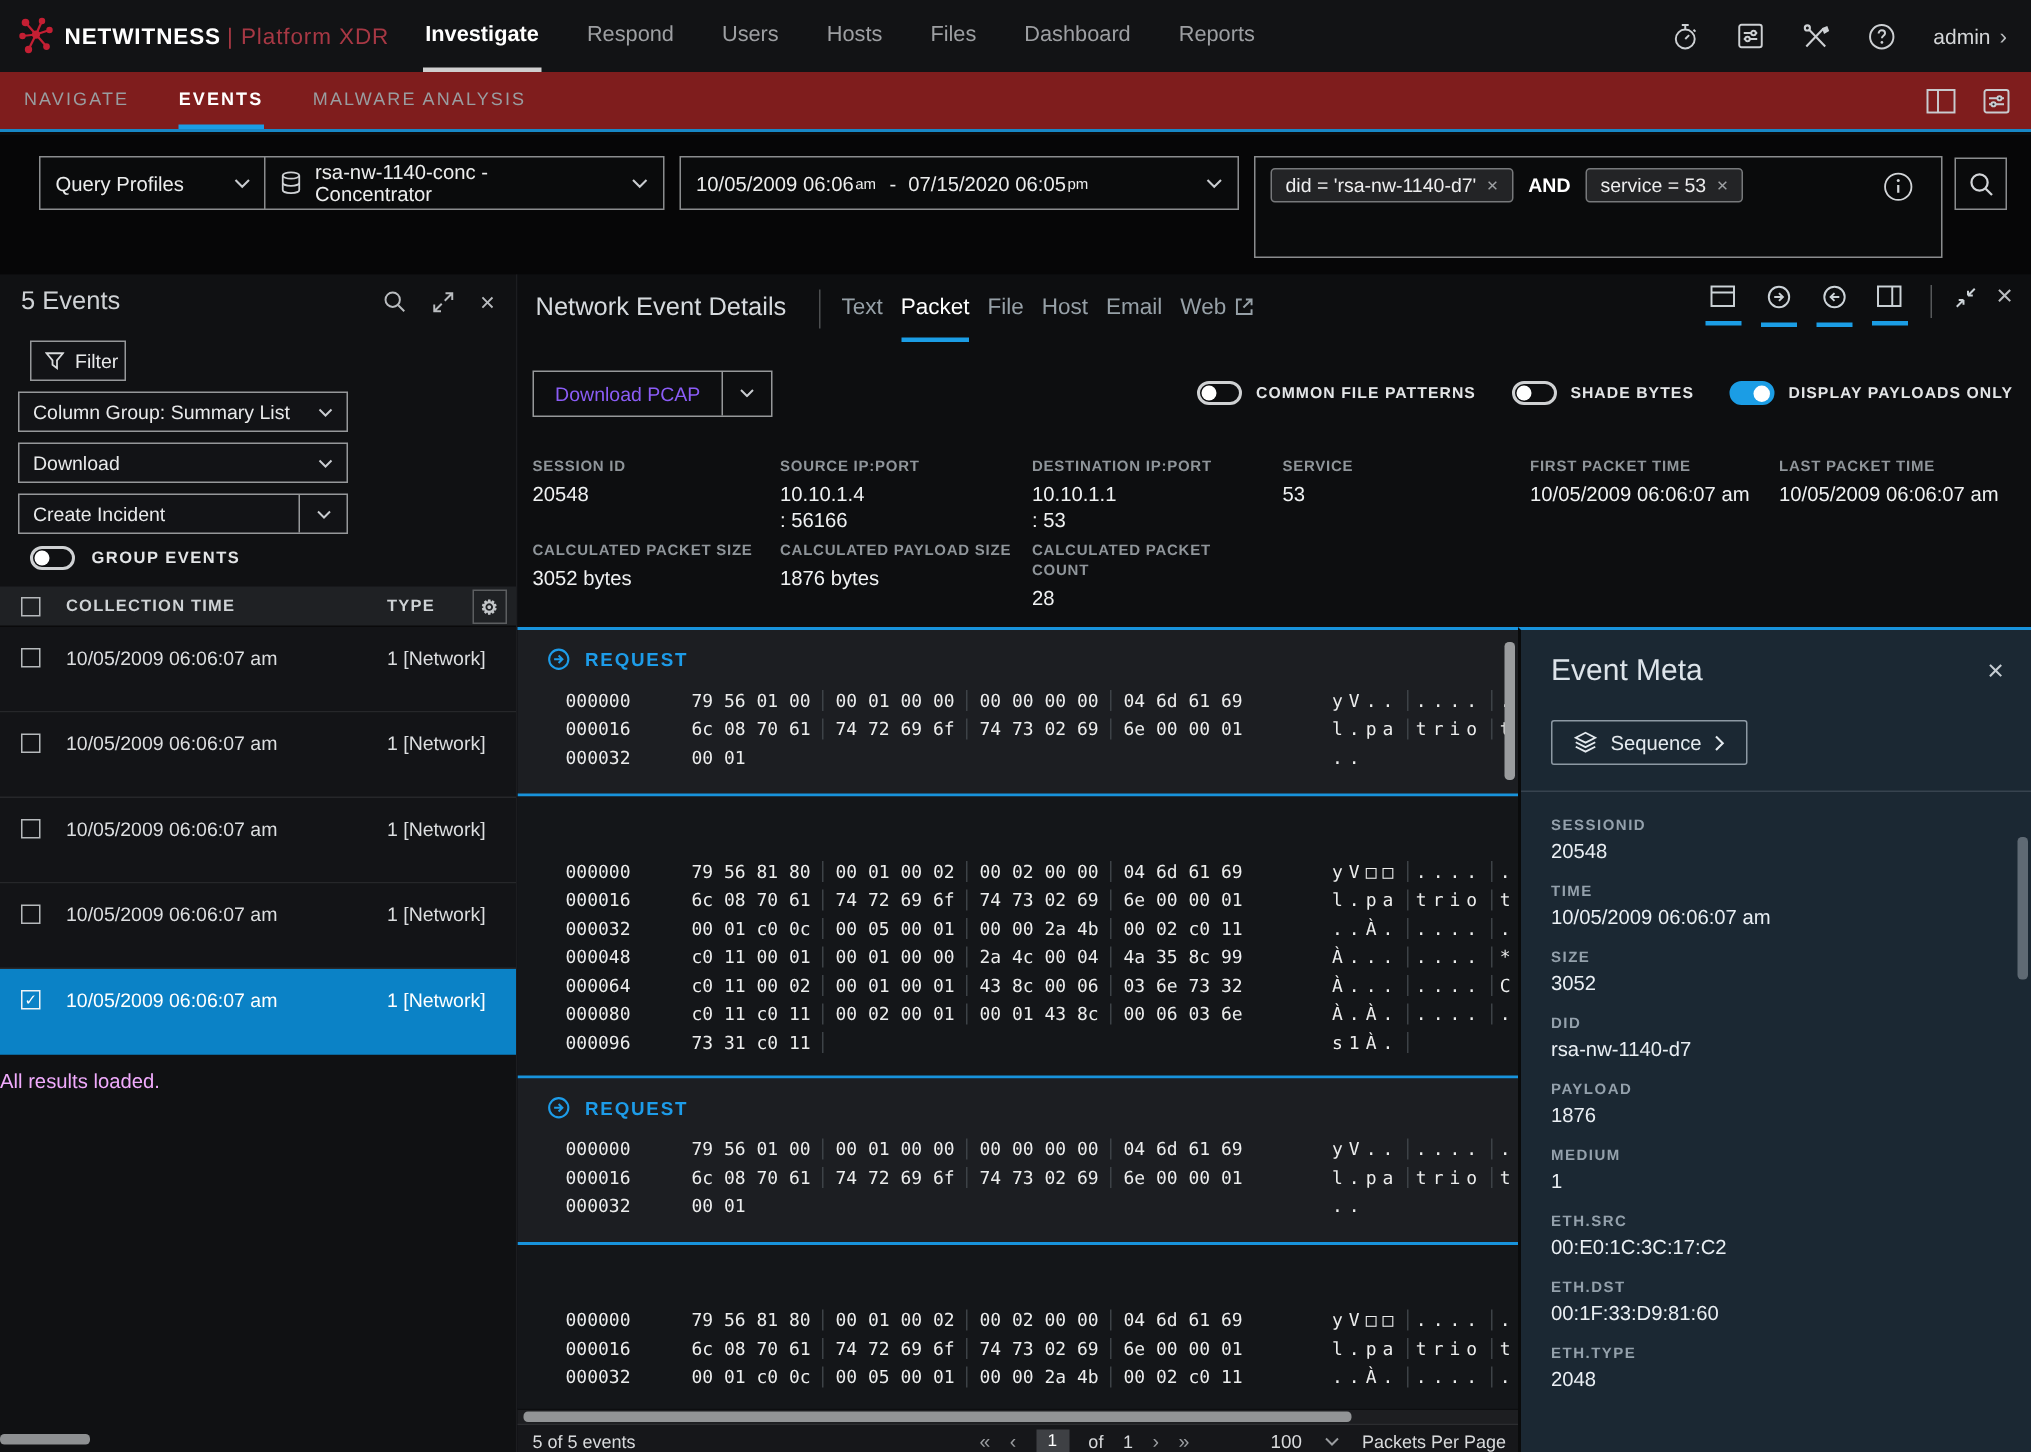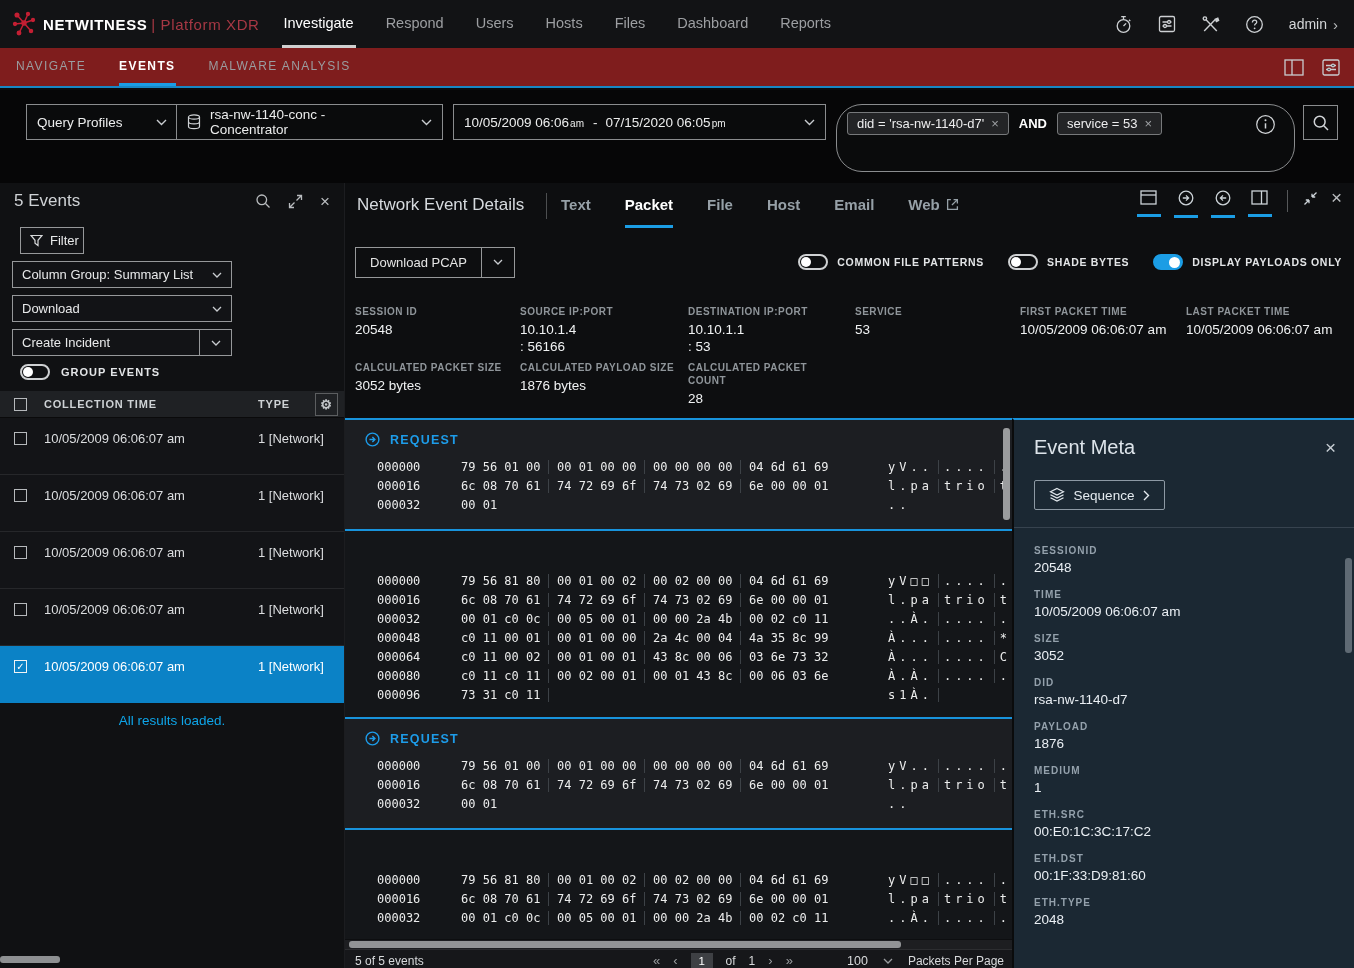--- a/index.html
+++ b/index.html
@@ -7,21 +7,21 @@
 body{position:relative;background:#0b0c0e;font-family:"Liberation Sans",sans-serif;color:#ddd;overflow:hidden;}
 svg{display:block;}
 
 
 .topbar{position:absolute;left:0;top:0;width:1354px;height:48px;background:#121315;display:flex;align-items:stretch;}
 .logo{align-self:center;margin-left:12px;}
 .brand{align-self:center;margin-left:7px;font-size:15px;font-weight:bold;color:#fff;letter-spacing:.6px;white-space:nowrap;}
 .brand-suffix{font-weight:normal;color:#a73844;margin-left:4px;}
 .topnav{display:flex;margin-left:22px;gap:28px;}
 .tn-item{display:flex;align-items:center;font-size:14.5px;color:#9d9fa2;border-bottom:3px solid transparent;padding:0 2px;cursor:default;}
-.tn-item.active{color:#fff;border-bottom-color:#cfcfcf;font-weight:normal;}
+.tn-item.active{color:#fff;border-bottom-color:#cfcfcf;font-weight:bold;}
 .top-right{margin-left:auto;display:flex;align-items:center;gap:25px;margin-right:16px;color:#cdd0d3;}
 .top-right .ticon{color:#cdd0d3;}
 .admin{display:flex;align-items:center;gap:6px;font-size:14px;color:#d4d6d8;}
 .admin .chev-r{font-size:15px;color:#b9bcbe;}
 
 
 .subnav{position:absolute;left:0;top:48px;width:1354px;height:40px;background:#7f1d1d;display:flex;align-items:stretch;border-bottom:2px solid #1787c5;}
 .sn-items{display:flex;margin-left:16px;gap:33px;}
 .sn-item{display:flex;align-items:center;font-size:12px;letter-spacing:1.4px;color:#9a9da0;border-bottom:3px solid transparent;cursor:default;}
 .sn-item.active{color:#fff;font-weight:bold;border-bottom-color:#1b9de5;}
@@ -29,21 +29,21 @@
 
 
 .querybar{position:absolute;left:0;top:90px;width:1354px;height:93px;background:#060607;}
 .qbox{position:absolute;border:1px solid #8a8c8e;background:#0a0b0c;display:flex;align-items:center;padding:0 10px;font-size:13.5px;color:#eceded;}
 .qbox .chev{margin-left:auto;color:#c9ccd0;padding-left:8px;}
 .q-profiles{left:14px;top:14px;width:152px;height:36px;margin-left:12px;}
 .q-service{left:176px;top:14px;width:267px;height:36px;gap:9px;}
 .q-dates{left:453px;top:14px;width:373px;height:36px;}
 .q-dates .mer{font-size:10px;margin:3px 1px 0 1px;align-self:center;}
 .q-dates .dsep{margin:0 8px;}
-.q-filter{left:836px;top:14px;width:459px;height:68px;align-items:flex-start;padding:7px 10px;border-radius:26px;}
+.q-filter{left:836px;top:14px;width:459px;height:68px;align-items:flex-start;padding:7px 10px;}
 .pills{display:flex;align-items:center;gap:10px;}
 .pill{display:flex;align-items:center;gap:7px;background:#232426;border:1px solid #77797b;border-radius:3px;padding:3px 9px;font-size:13px;color:#ededee;}
 .pill .px{color:#9fa2a5;font-size:13px;cursor:pointer;}
 .f-op{font-size:13px;font-weight:bold;color:#fff;}
 .q-info{position:absolute;right:18px;top:9px;color:#d2d5d8;}
 .q-search{left:1303px;top:15px;width:35px;height:35px;justify-content:center;padding:0;color:#d2d5d8;}
 
 
 .left-panel{position:absolute;left:0;top:183px;width:345px;bottom:0;background:#101113;border-right:1px solid #1c1d20;}
 .lp-head{position:absolute;left:0;top:8px;width:100%;display:flex;align-items:center;padding:0 14px;}
@@ -70,36 +70,36 @@
 .ehead .h-time{margin-left:17px;}
 .ehead .h-type{position:absolute;left:258px;}
 .gearbox{position:absolute;right:6px;top:2px;width:23px;height:23px;border:1px solid #5c5e60;display:flex;align-items:center;justify-content:center;font-size:13px;color:#c3c6c9;cursor:pointer;}
 .cbx{width:13px;height:13px;border:1.5px solid #b6b9bc;flex:none;display:flex;align-items:center;justify-content:center;font-size:10px;color:#fff;cursor:pointer;background:transparent;}
 .erow{position:relative;height:57px;background:#131417;border-bottom:1px solid #26272a;display:flex;align-items:flex-start;padding-top:13px;font-size:13px;color:#dcdee0;cursor:pointer;}
 .erow .cbx{margin-left:14px;margin-top:1px;}
 .erow .etime{margin-left:17px;}
 .erow .etype{position:absolute;left:258px;}
 .erow.sel{background:#0b82c6;color:#fff;border-bottom-color:#0b82c6;}
 .erow.sel .cbx{border-color:#f2f4f5;}
-.loaded-note{position:absolute;left:0;top:530px;width:100%;text-align:center;font-size:13.5px;color:#0ea5e9;}
+.loaded-note{position:absolute;left:0;top:530px;width:100%;text-align:left;font-size:13.5px;color:#f0abfc;}
 .lp-hscroll{position:absolute;left:0;bottom:5px;width:60px;height:7px;background:#8e9092;border-radius:3px;}
 
 
 .center{position:absolute;left:345px;top:183px;right:0;bottom:0;background:#0d0e10;}
 .ch-title{position:absolute;left:12px;top:12px;font-size:17px;color:#d6dade;}
 .ch-divider{position:absolute;left:201px;top:10px;width:1px;height:26px;background:#4c4e50;}
-.tabs{position:absolute;left:216px;top:0;height:45px;display:flex;gap:34px;font-weight:bold;}
+.tabs{position:absolute;left:216px;top:0;height:45px;display:flex;gap:12px;}
 .tab{display:flex;align-items:center;gap:6px;font-size:15px;color:#96a0a7;border-bottom:3px solid transparent;cursor:pointer;}
 .tab.active{color:#fff;border-bottom-color:#1b9de5;}
 .ch-icons{position:absolute;right:12px;top:7px;display:flex;align-items:flex-start;gap:13px;color:#ccd3d8;}
 .vicon{display:flex;flex-direction:column;align-items:center;gap:9px;cursor:pointer;}
 .vicon .ubar{width:24px;height:3px;background:#1b9de5;}
 .ch-sep{width:1px;height:22px;background:#56585a;margin:0 2px;}
 .toolbar{position:absolute;left:10px;top:63px;right:12px;height:32px;display:flex;align-items:center;}
-.pcap{display:flex;width:160px;height:31px;border:1px solid #96989a;color:#e5e5e5;font-size:13px;cursor:pointer;}
+.pcap{display:flex;width:160px;height:31px;border:1px solid #96989a;color:#8b5cf6;font-size:13px;cursor:pointer;}
 .pcap .lbl{flex:1;display:flex;align-items:center;justify-content:center;}
 .pcap .dd{width:33px;border-left:1px solid #96989a;display:flex;align-items:center;justify-content:center;color:#c9ccd0;}
 .toggles{margin-left:auto;display:flex;align-items:center;gap:24px;}
 .toggle-wrap{display:flex;align-items:center;gap:9px;}
 .toggle-wrap .tglabel{font-size:10.5px;letter-spacing:.7px;}
 .summary{position:absolute;left:0;top:0;}
 .sumcell{position:absolute;width:158px;}
 .sumlabel{font-size:10px;font-weight:bold;letter-spacing:.5px;color:#8f959a;line-height:13px;}
 .sumval{font-size:13.5px;color:#f0f2f3;margin-top:3px;white-space:pre-line;line-height:17px;}
 

